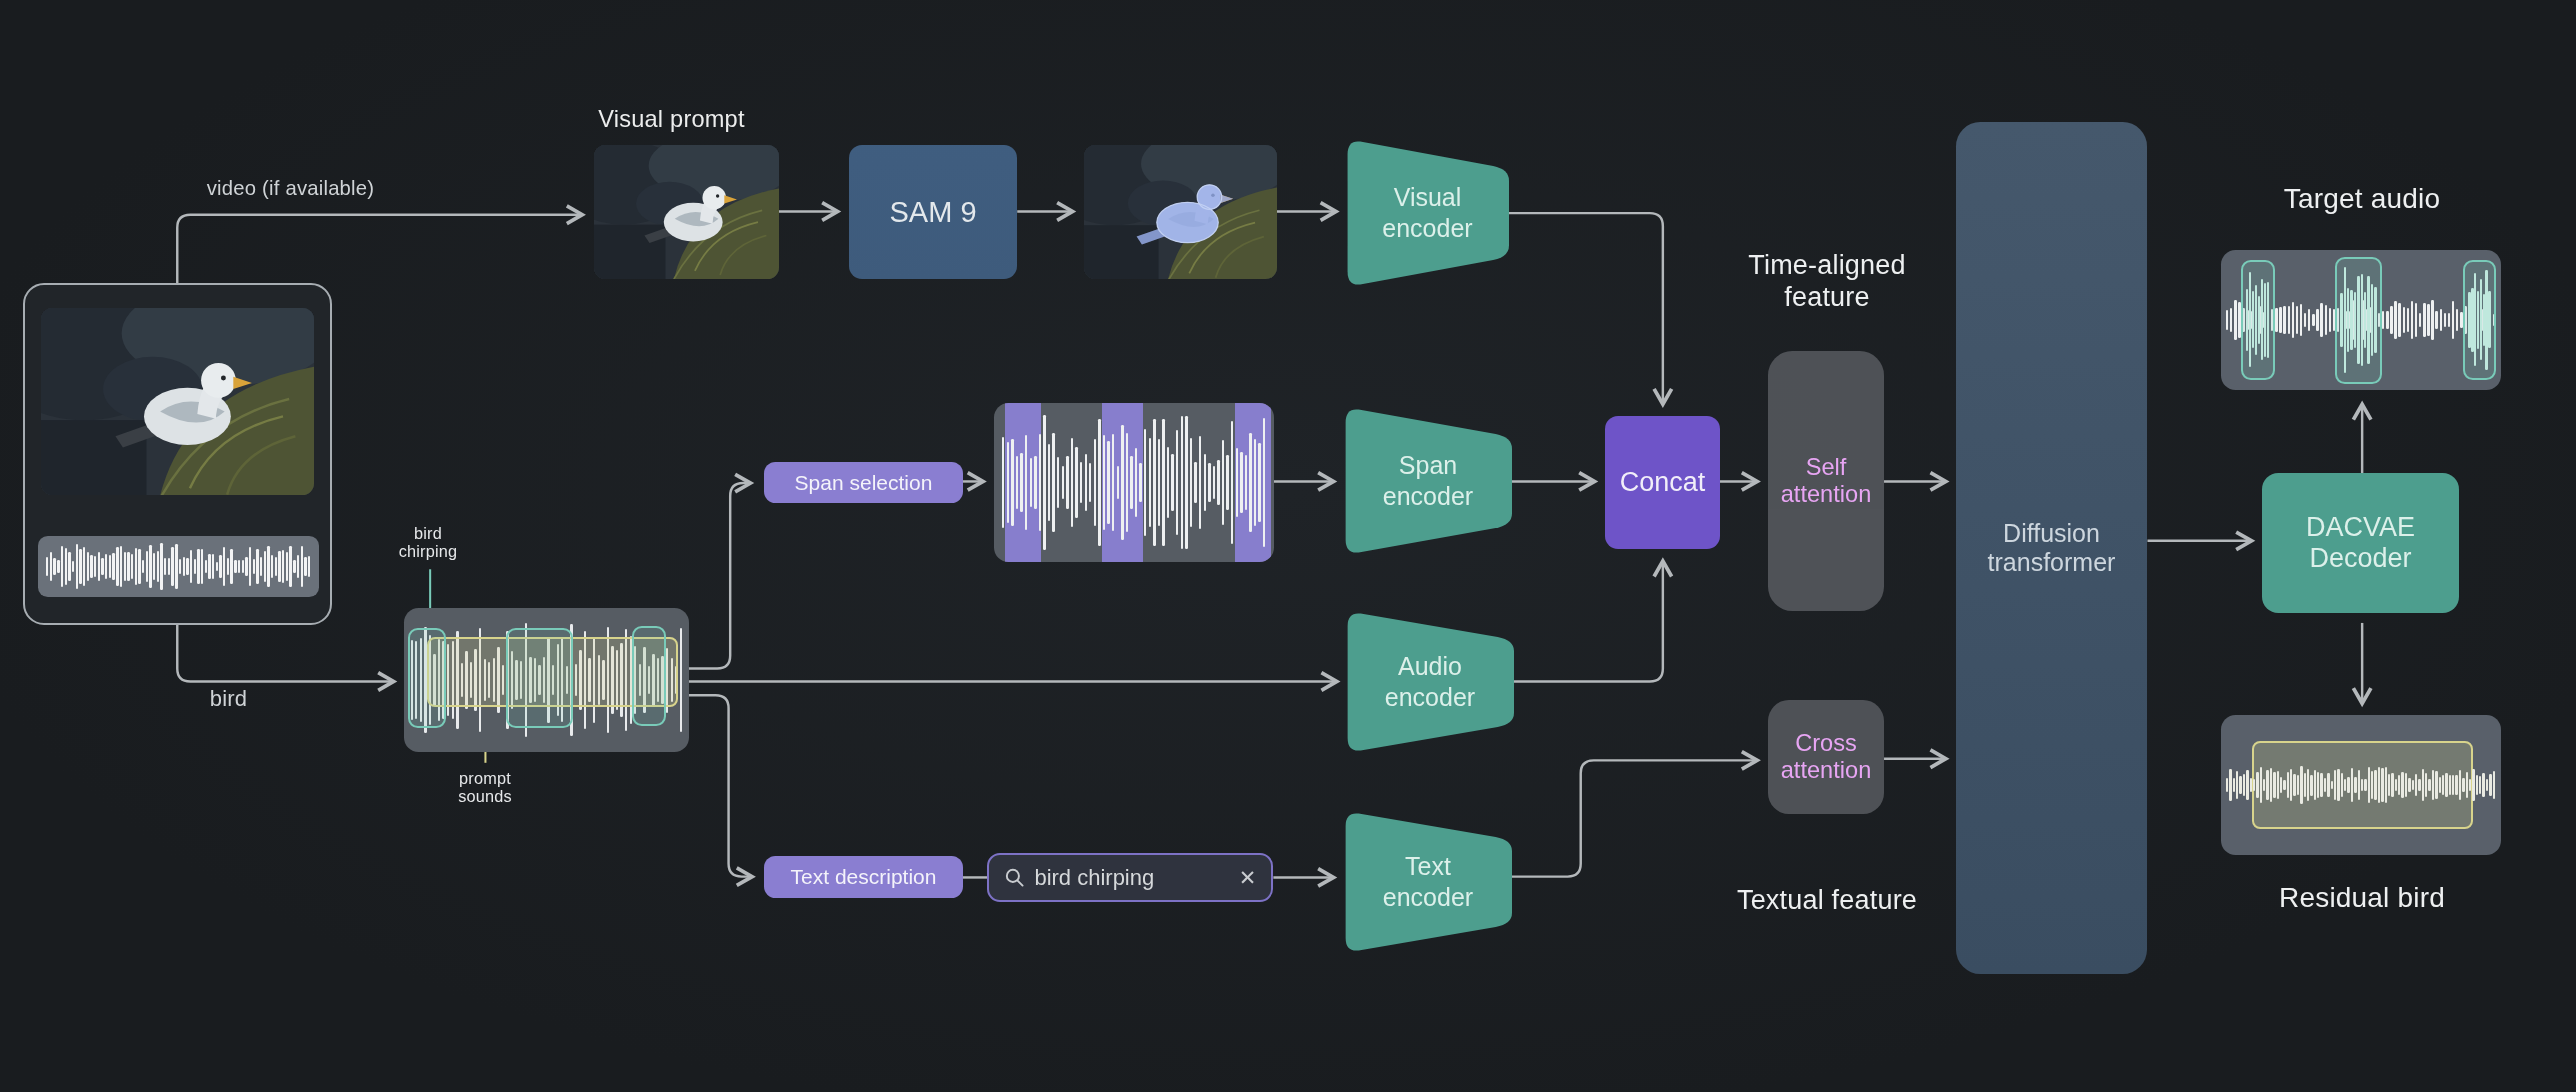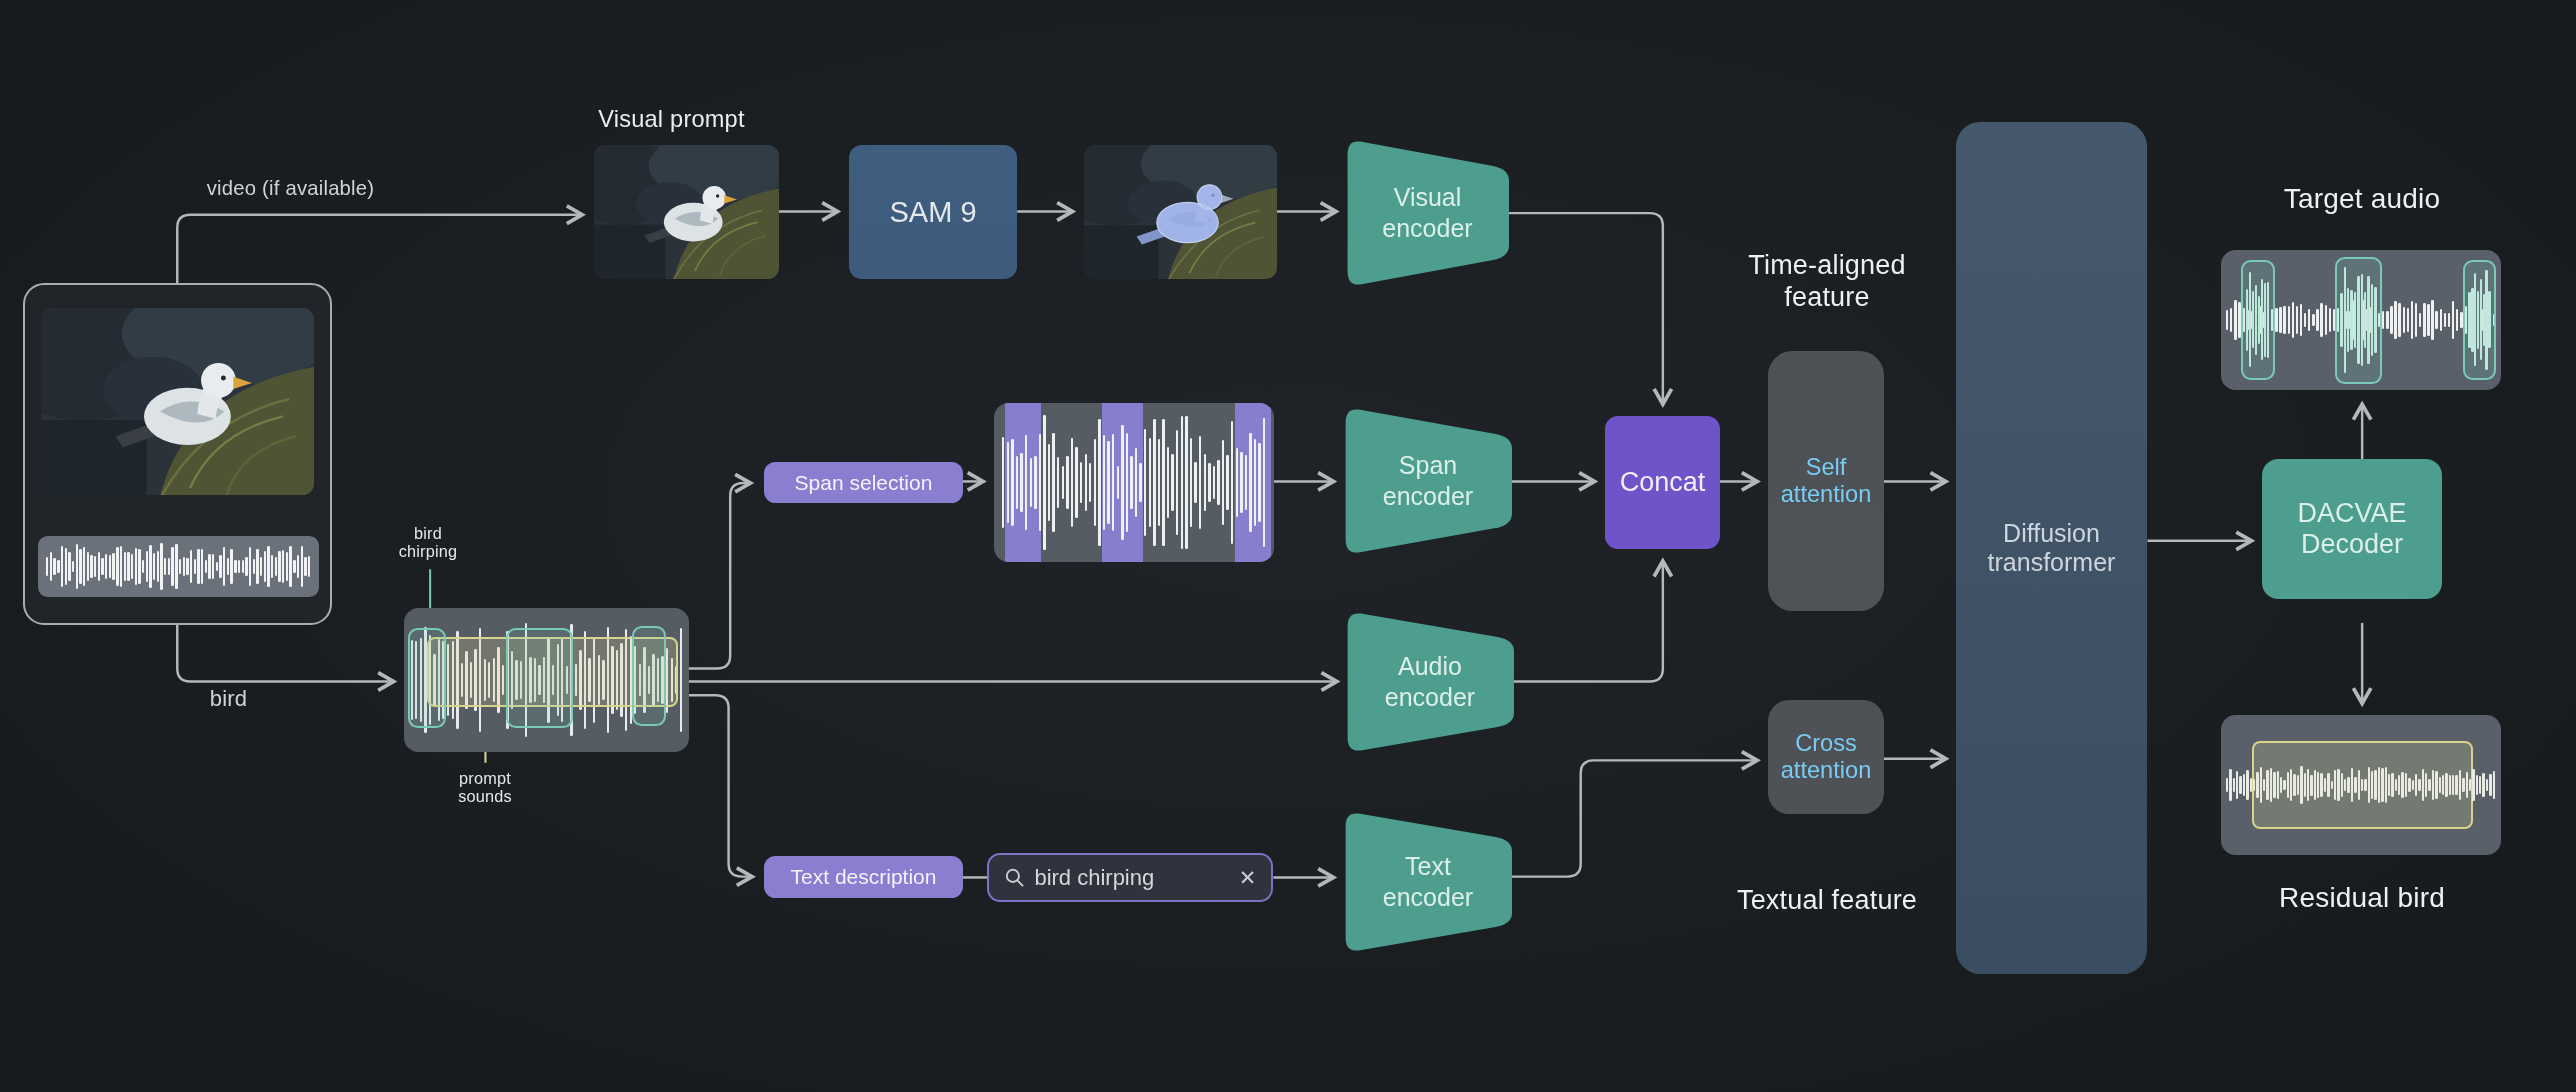--- a/index.html
+++ b/index.html
@@ -16,21 +16,21 @@
     position:relative;overflow:hidden;color:var(--text);
   }
   .lbl{position:absolute;text-align:center;color:#eceded;line-height:1.18;letter-spacing:0.2px}
   .lbl-sm{font-size:20.3px;color:#cfd3d6}
   .lbl-xs{font-size:16.3px;color:#e6e8ea;line-height:1.12}
   .lbl-lg{font-size:27px;color:#eef0f1}
   .box{position:absolute;display:flex;align-items:center;justify-content:center;text-align:center}
   .sam2{background:linear-gradient(#41618562,#3e5b7c) var(--blue);background-color:var(--blue);
     color:#e3e8ec;font-size:29px;border-radius:13px}
   .concat{background:var(--purple);color:#f1eef9;font-size:27px;border-radius:13px}
-  .attn{background:var(--graybox);color:#7dd3fc;font-size:23.6px;border-radius:24.4px;opacity:.96}
+  .attn{background:var(--graybox);color:#f0abfc;font-size:23.6px;border-radius:24.4px;opacity:.96}
   .diffusion{background:linear-gradient(#45586c,#3a4d61);color:#cdd6de;font-size:25px;border-radius:24.4px}
   .dacvae{background:var(--teal);color:var(--teal-text);font-size:27px;border-radius:16.3px}
   .pill{background:var(--pill);color:#f4f3fa;font-size:21px;border-radius:11.4px}
   .enc{position:absolute}
   .enc svg{position:absolute;inset:0;width:100%;height:100%}
   .enc .enc-label{position:absolute;inset:0;display:flex;align-items:center;justify-content:center;
     text-align:center;color:var(--teal-text);font-size:25px;line-height:1.25}
   .enc .enc-label span{display:inline-block;max-width:122px}
   .imgframe{position:absolute;border-radius:11.4px;overflow:hidden;background:#2b323a}
   .imgframe svg{width:100%;height:100%;display:block}
@@ -541,21 +541,21 @@
         <i style="height: 93.0735%;"></i>
         <i style="height: 58.3501%;"></i>
         <i style="height: 81.2618%;"></i>
         <i style="height: 52.5444%;"></i>
         <i style="height: 100%;"></i>
         <i style="height: 56.9783%;"></i>
       </div>
   </div>
 </div>
 
-<div class="box dacvae" style="left:2262px;top:459px;width:180px;height:140px">
+<div class="box dacvae" style="left:2262px;top:473px;width:197px;height:140px">
   <span style="max-width:138px">DACVAE Decoder</span>
 </div>
 
 <div class="wavebox" style="left:2221px;top:715px;width:280px;height:140px;background:#59606a">
   <div class="yellowmark" style="left:31px;top:26px;width:221px;height:88px"></div>
   <div class="waveform" style="left:4.9px;right:4.9px;top:50px;bottom:50px;--wavecolor:#e9eae2">
       <i style="height: 36.8034%;"></i>
       <i style="height: 79.0388%;"></i>
       <i style="height: 34.6839%;"></i>
       <i style="height: 70.6333%;"></i>

